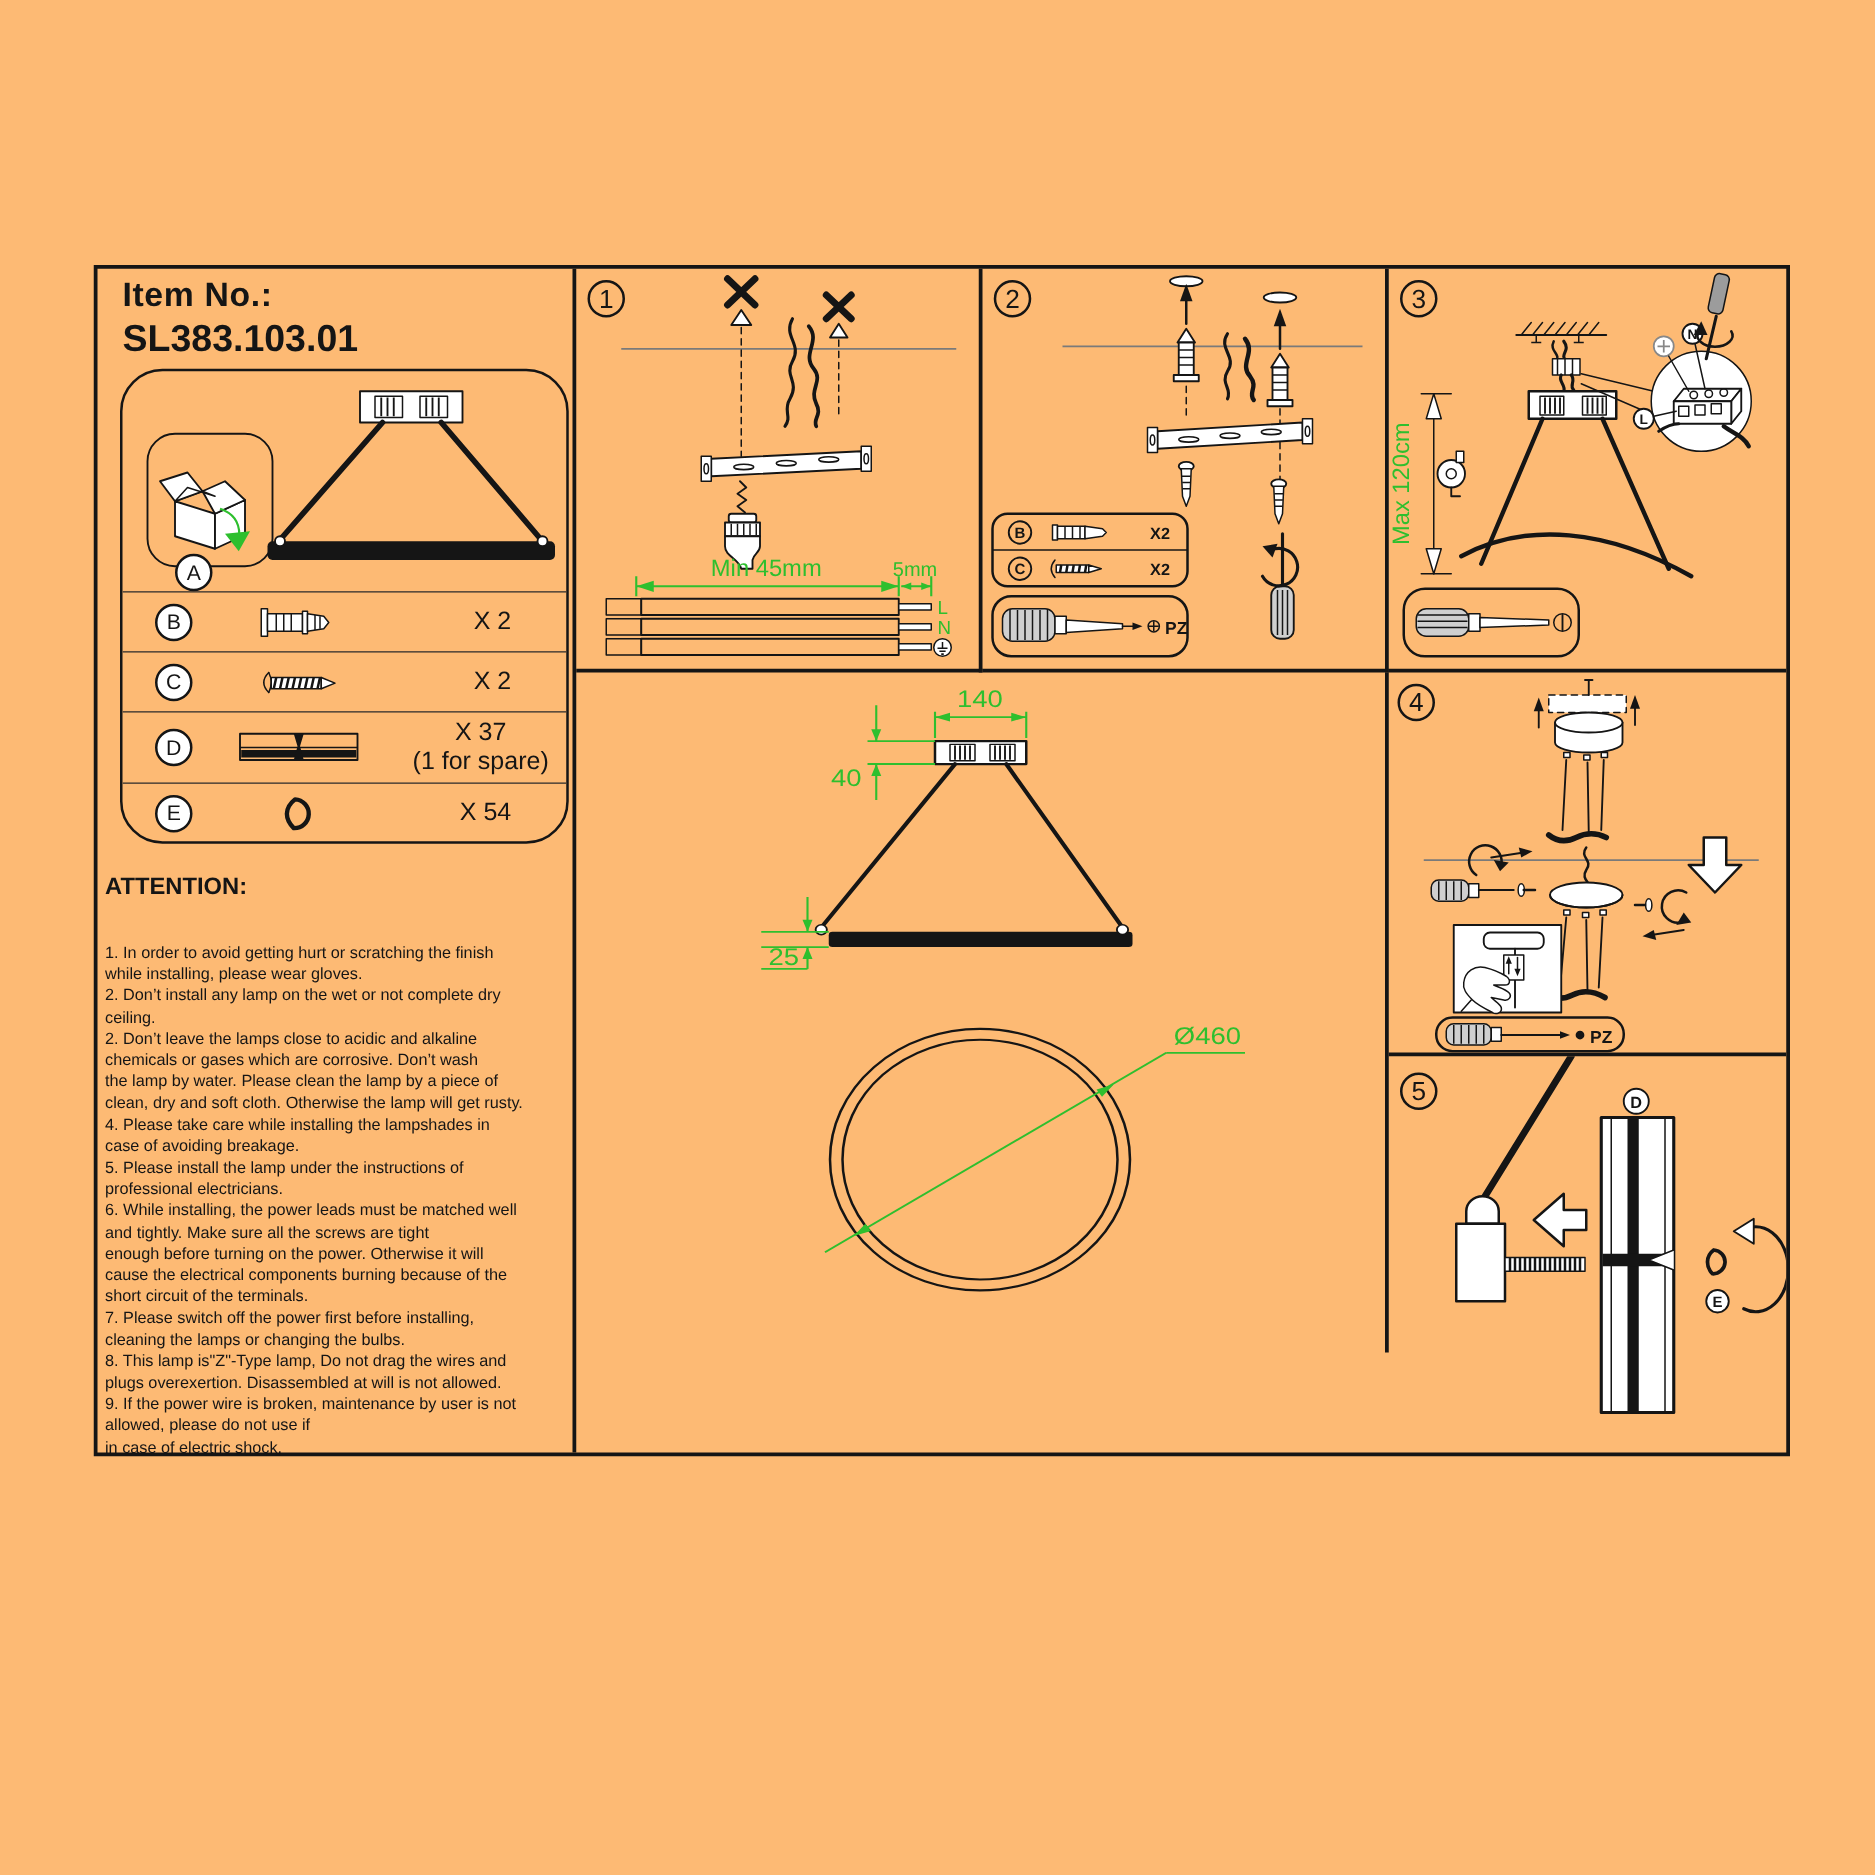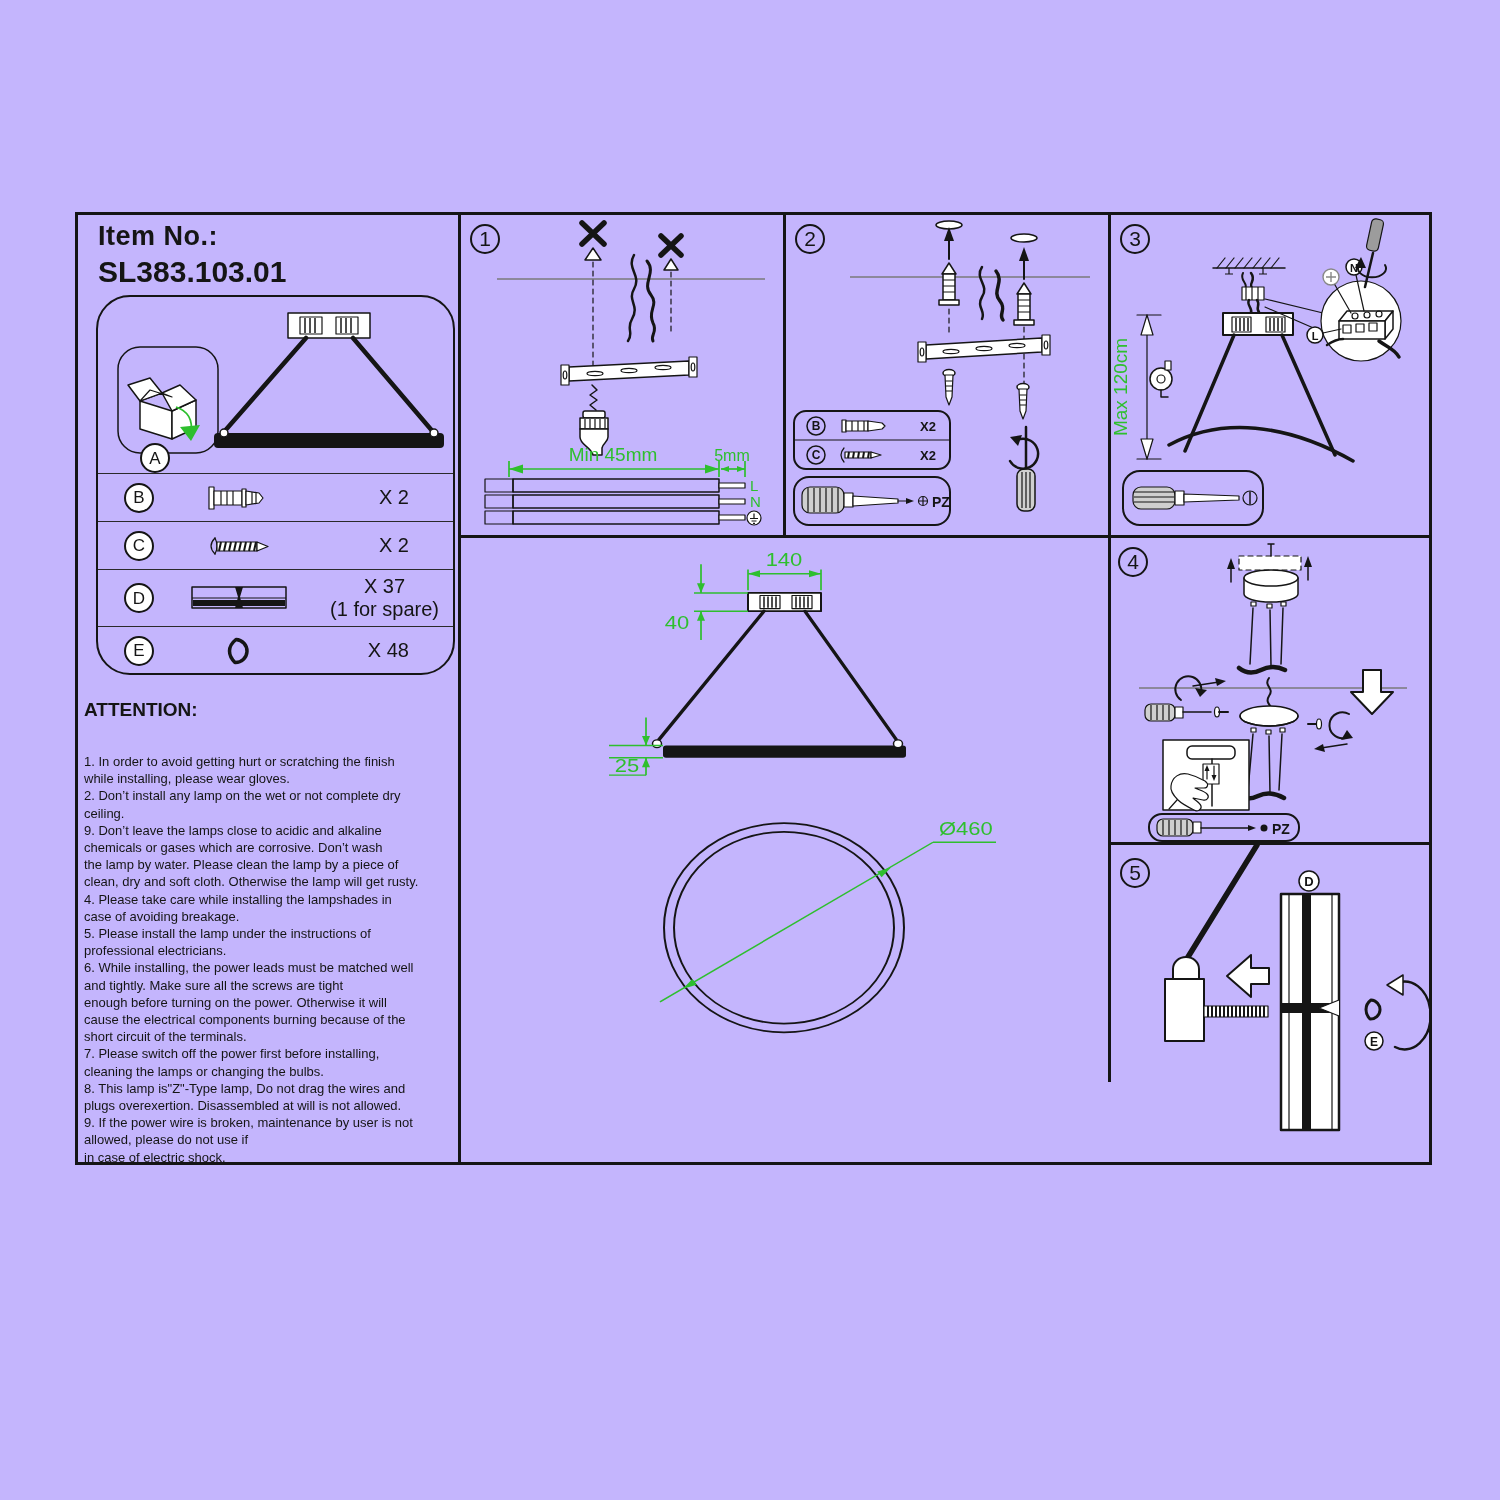--- a/index.html
+++ b/index.html
@@ -1,16 +1,16 @@
 <!DOCTYPE html>
 <html><head>
 <meta charset="utf-8">
 <style>
   html,body{margin:0;padding:0;background:#fff;}
-  .page{position:relative;width:1500px;height:1500px;background:#c4b5fd;
+  .page{position:relative;width:1500px;height:1500px;background:#fdba74;
         font-family:"Liberation Sans",sans-serif;color:#151515;overflow:hidden;}
   .frame{position:absolute;left:75px;top:212px;width:1351px;height:947px;border:3px solid #151515;}
   .panel{position:absolute;}
   .pr{border-right:3px solid #151515;}
   .pb{border-bottom:3px solid #151515;}
   .panel svg{display:block;width:100%;height:100%;}
 
   
   .leftcol{position:absolute;left:0;top:0;width:380px;height:947px;border-right:3px solid #151515;}
   .titleblock{position:absolute;left:20px;top:6px;}
@@ -139,31 +139,31 @@
         </span>
       </div>
 
       <div class="prow">
         <span class="pl circle-letter">E</span>
         <span class="picon">
           <svg width="32" height="32" viewBox="0 0 32 32">
             <path d="M13,4.5 a11.5,11.5 0 1 1 -1,23 c-4,-4 -5.5,-7.5 -5.5,-11.5 c0,-4 1.5,-7.5 6.5,-11.5 z" class="s s35"></path>
           </svg>
         </span>
-        <span class="pqty">X 48</span>
+        <span class="pqty">X 54</span>
       </div>
     </div>
 
     <div class="attn">
       <div class="attn-title">ATTENTION:</div>
       <div class="attn-line">1. In order to avoid getting hurt or scratching the finish</div>
       <div class="attn-line">while installing, please wear gloves.</div>
       <div class="attn-line">2. Don’t install any lamp on the wet or not complete dry</div>
       <div class="attn-line">ceiling.</div>
-      <div class="attn-line">9. Don’t leave the lamps close to acidic and alkaline</div>
+      <div class="attn-line">2. Don’t leave the lamps close to acidic and alkaline</div>
       <div class="attn-line">chemicals or gases which are corrosive. Don’t wash</div>
       <div class="attn-line">the lamp by water. Please clean the lamp by a piece of</div>
       <div class="attn-line">clean, dry and soft cloth. Otherwise the lamp will get rusty.</div>
       <div class="attn-line">4. Please take care while installing the lampshades in</div>
       <div class="attn-line">case of avoiding breakage.</div>
       <div class="attn-line">5. Please install the lamp under the instructions of</div>
       <div class="attn-line">professional electricians.</div>
       <div class="attn-line">6. While installing, the power leads must be matched well</div>
       <div class="attn-line">and tightly. Make sure all the screws are tight</div>
       <div class="attn-line">enough before turning on the power. Otherwise it will</div>

